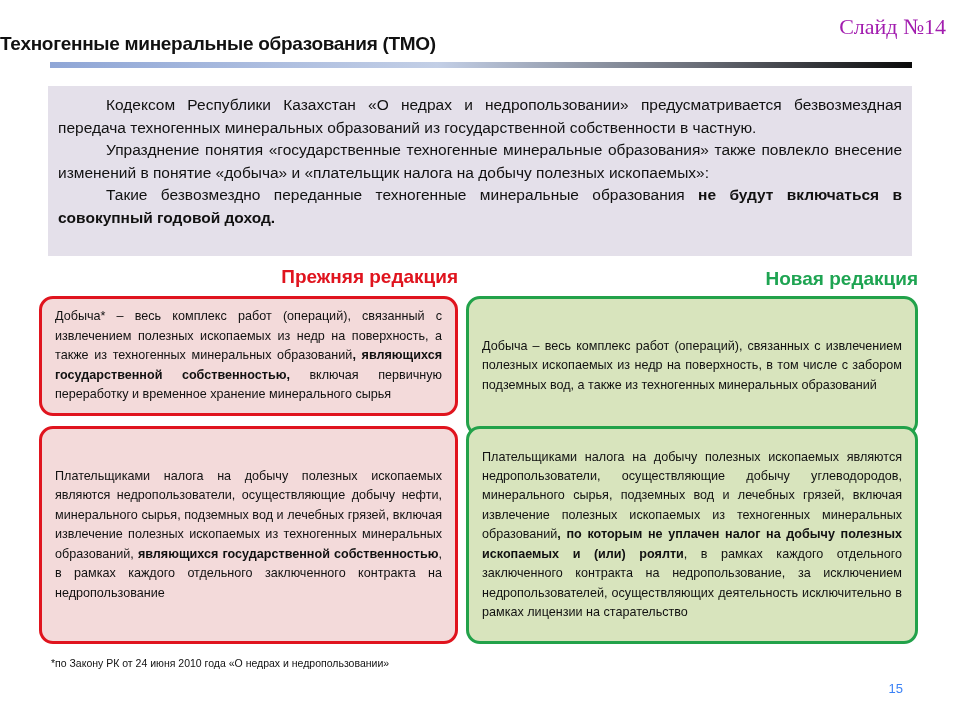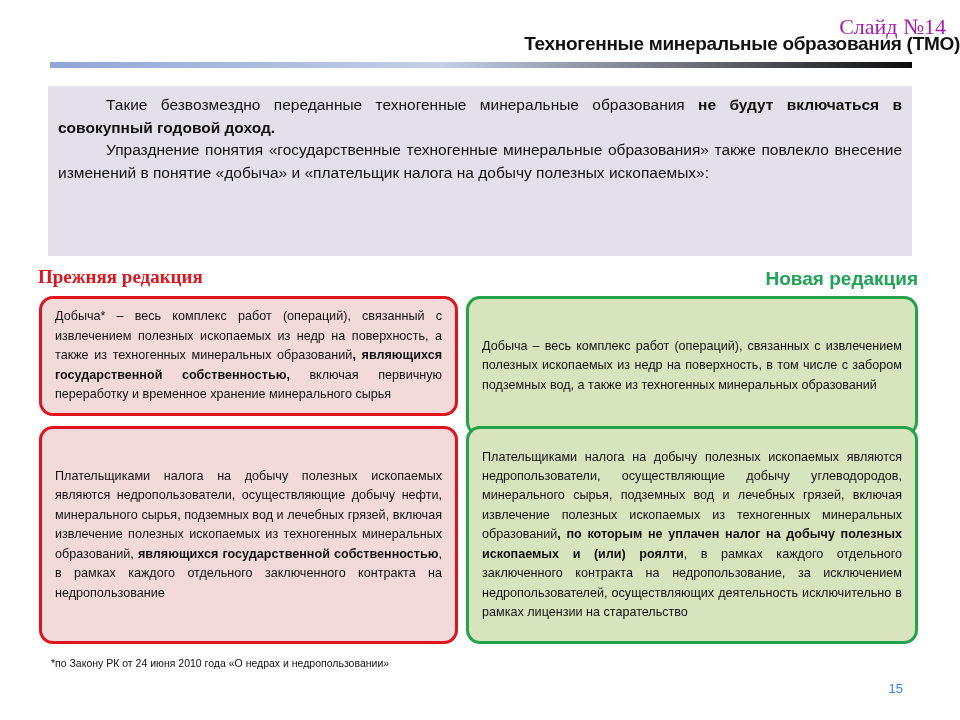--- a/index.html
+++ b/index.html
@@ -1,45 +1,46 @@
 <!DOCTYPE html>
 <html><head>
 <meta charset="utf-8">
 <style>
   html, body { margin:0; padding:0; }
   body { width:960px; height:720px; background:#ffffff; position:relative; overflow:hidden; font-family:"Liberation Sans", sans-serif; color:#111; }
   .slide-num { position:absolute; right:14px; top:14px; font-family:"Liberation Serif", serif; font-weight:normal; font-size:22px; color:#a21caf; }
-  .title { position:absolute; left:0; width:960px; top:33px; text-align:right; font-size:19px; font-weight:bold; font-family:"Liberation Sans", sans-serif; letter-spacing:-0.3px; }
+  .title { position:absolute; left:0; width:960px; top:33px; text-align:left; font-size:19px; font-weight:bold; font-family:"Liberation Sans", sans-serif; letter-spacing:-0.3px; }
   .rule { position:absolute; left:50px; top:62px; width:862px; height:6px; background:linear-gradient(to right,#8fa6d6 0%,#c3cfe6 45%,#6a6e78 75%,#0a0a0a 100%); }
   .intro { position:absolute; left:48px; top:86px; width:864px; height:170px; background:#e4e0ea; box-sizing:border-box; padding:8px 10px 0 10px; font-size:15.5px; line-height:22.5px; text-align:justify; }
   .intro p { margin:0; text-indent:48px; }
   .col-head { position:absolute; font-size:19px; font-weight:bold; }
-  .old-head { left:38px; width:420px; top:266px; text-align:left; color:#e0141e;font-family:Liberation Serif, serif; }
+  .old-head { left:38px; width:420px; top:266px; text-align:right; color:#e0141e; }
   .new-head { left:466px; width:452px; top:268px; text-align:right; color:#1ea452; }
   .box { position:absolute; box-sizing:border-box; border-radius:14px; border:3px solid; font-size:12.6px; line-height:19.4px; text-align:justify; display:flex; align-items:center; padding:18px 13px; }
   .box .inner { width:100%; }
   .red { border-color:#e0141e; background:#f3dada; }
   .green { border-color:#22a24a; background:#d8e4bd; }
   .b1 { left:39px; top:296px; width:419px; height:120px; }
   .b2 { left:466px; top:296px; width:452px; height:140px; }
   .b3 { left:39px; top:426px; width:419px; height:218px; }
   .b4 { left:466px; top:426px; width:452px; height:218px; }
   .foot { position:absolute; left:51px; top:657px; font-size:10.5px; }
   .page { position:absolute; right:57px; top:681px; font-size:13px; color:#3b82f6; }
 </style>
 </head>
 <body>
 
 <div class="slide-num">Слайд №14</div>
 <div class="title">Техногенные минеральные образования (ТМО)</div>
 <div class="rule"></div>
 
 <div class="intro">
+  <p>Кодексом Республики Казахстан «О недрах и недропользовании» предусматривается безвозмездная передача техногенных минеральных образований из государственной собственности в частную.</p>
+  <p>Упразднение понятия «государственные техногенные минеральные образования» также повлекло внесение изменений в понятие «добыча» и «плательщик налога на добычу полезных ископаемых»:</p>
   <p><span>Такие безвозмездно переданные техногенные минеральные образования </span><b>не будут включаться в совокупный годовой доход.</b></p>
-  <p>Упразднение понятия «государственные техногенные минеральные образования» также повлекло внесение изменений в понятие «добыча» и «плательщик налога на добычу полезных ископаемых»:</p>
 </div>
 
 <div class="col-head old-head">Прежняя редакция</div>
 <div class="col-head new-head">Новая редакция</div>
 
 <div class="box red b1">
   <div class="inner"><span>Добыча* – весь комплекс работ (операций), связанный с извлечением полезных ископаемых из недр на поверхность, а также из техногенных минеральных образований</span><b>, являющихся государственной собственностью,</b><span> включая первичную переработку и временное хранение минерального сырья</span></div>
 </div>
 
 <div class="box green b2">

